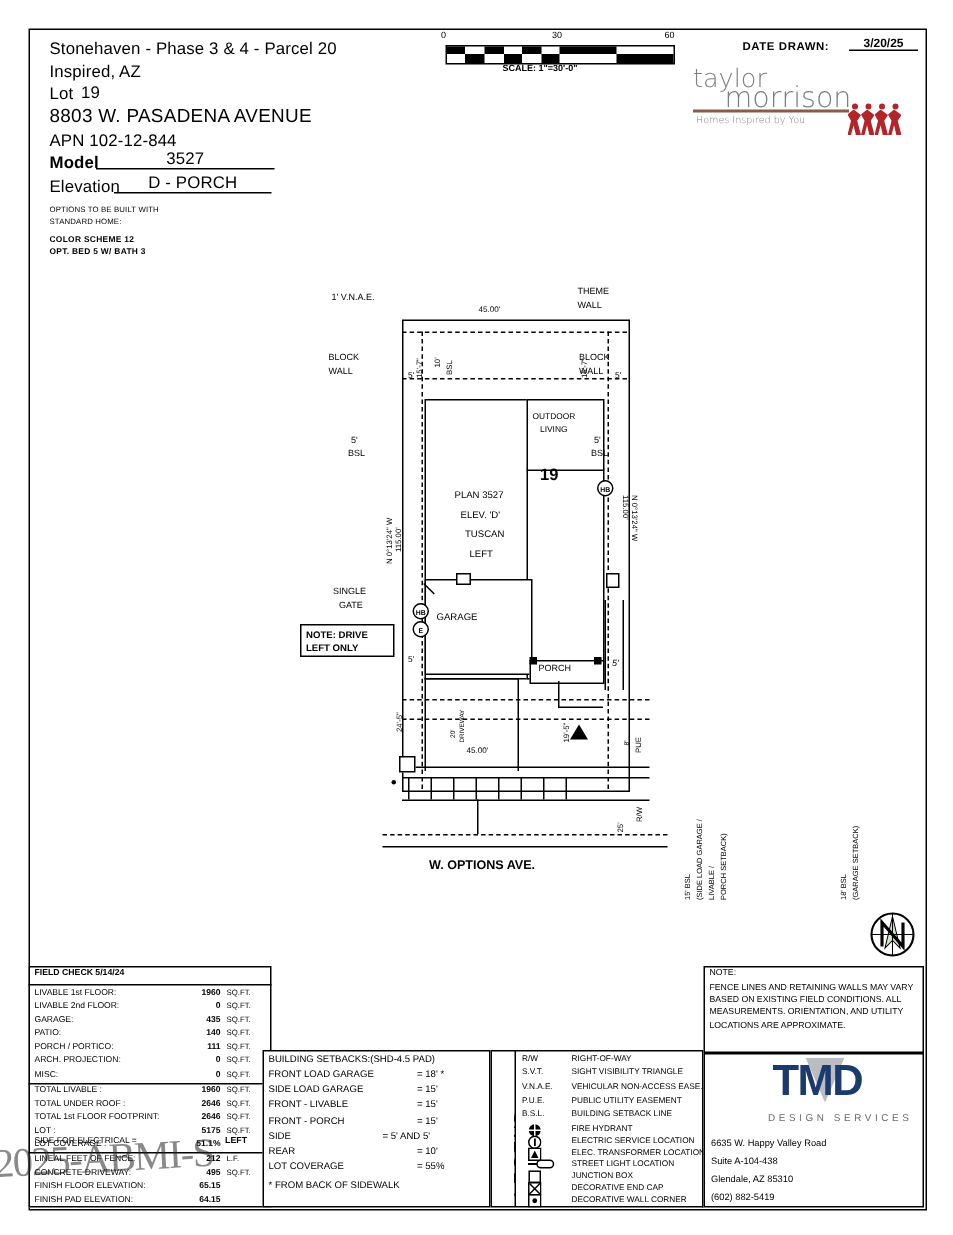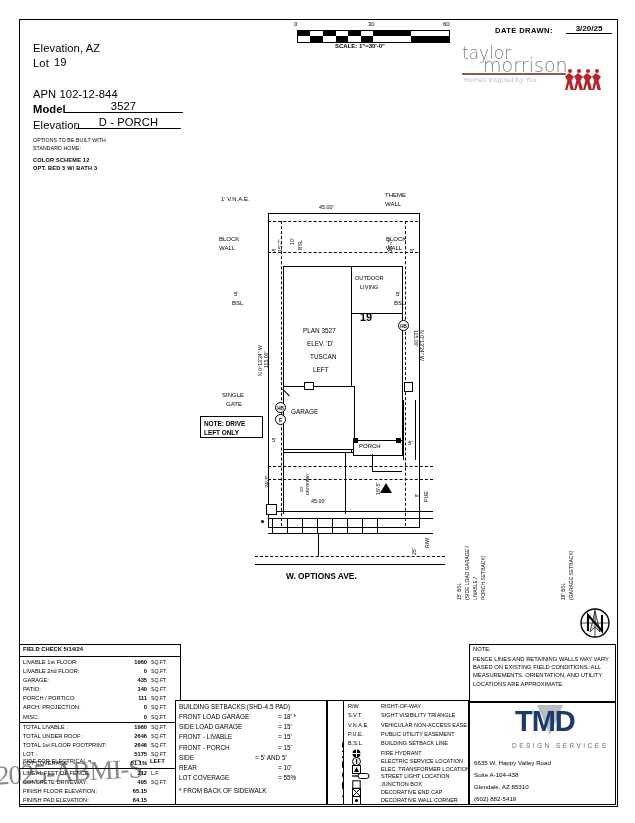--- a/index.html
+++ b/index.html
@@ -67,23 +67,25 @@
   
   #north{position:absolute;left:578px;top:606px;width:34px;height:34px;}
 </style>
 </head>
 <body>
 
 <div id="sheet">
 
   <div class="brd" id="hdr"></div>
 
-  <div class="t h1" style="left:33px;top:43px;">Elevation, AZ</div>
+  <div class="t h1" style="left:33px;top:28px;">Stonehaven - Phase 3 &amp; 4 - Parcel 20</div>
+  <div class="t h1" style="left:33px;top:43px;">Inspired, AZ</div>
   <div class="t h1" style="left:33px;top:58px;">Lot</div>
   <div class="t h1" style="left:54px;top:57px;">19</div>
+  <div class="t h2" style="left:33px;top:71px;">8803 W. PASADENA AVENUE</div>
   <div class="t h1" style="left:33px;top:89px;">APN  102-12-844</div>
 
   <div class="t h1" style="left:33px;top:104px;font-weight:bold;">Model</div>
   <div class="t h1 ul" style="left:64px;top:101px;width:119px;text-align:center;">3527</div>
   <div class="t h1" style="left:33px;top:120px;">Elevation</div>
   <div class="t h1 ul" style="left:76px;top:117px;width:105px;text-align:center;">D - PORCH</div>
 
   <div class="t tiny" style="left:33px;top:138px;">OPTIONS TO BE BUILT WITH</div>
   <div class="t tiny" style="left:33px;top:146px;">STANDARD HOME:</div>
   <div class="t tiny2" style="left:33px;top:158px;">COLOR  SCHEME  12</div>

